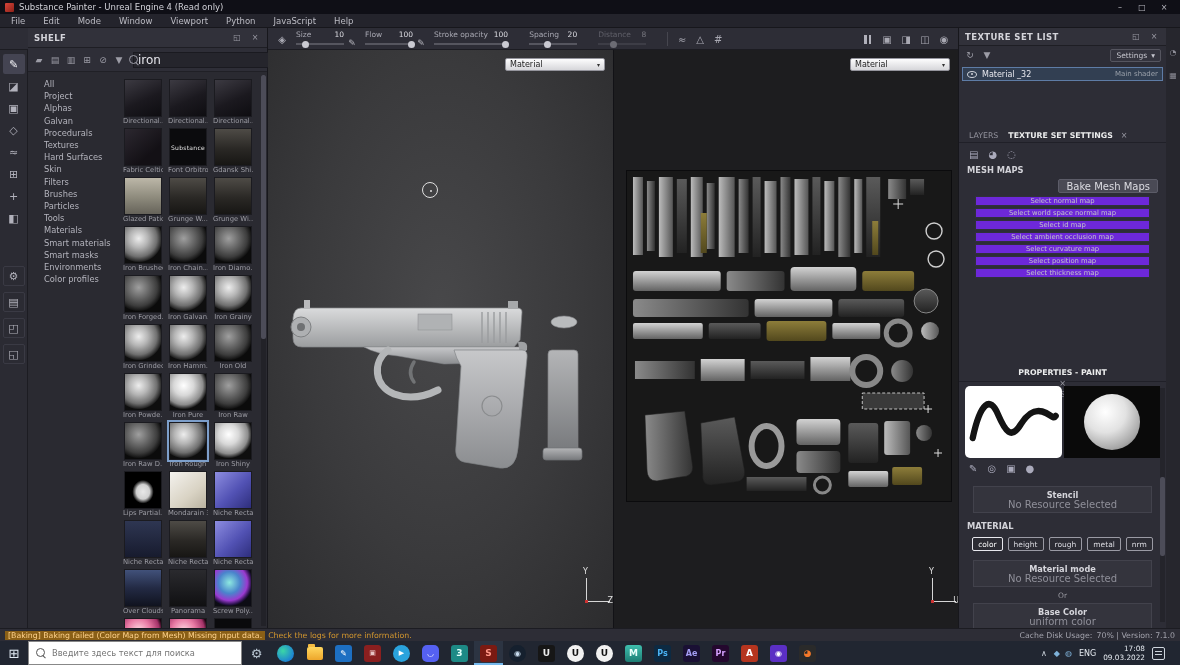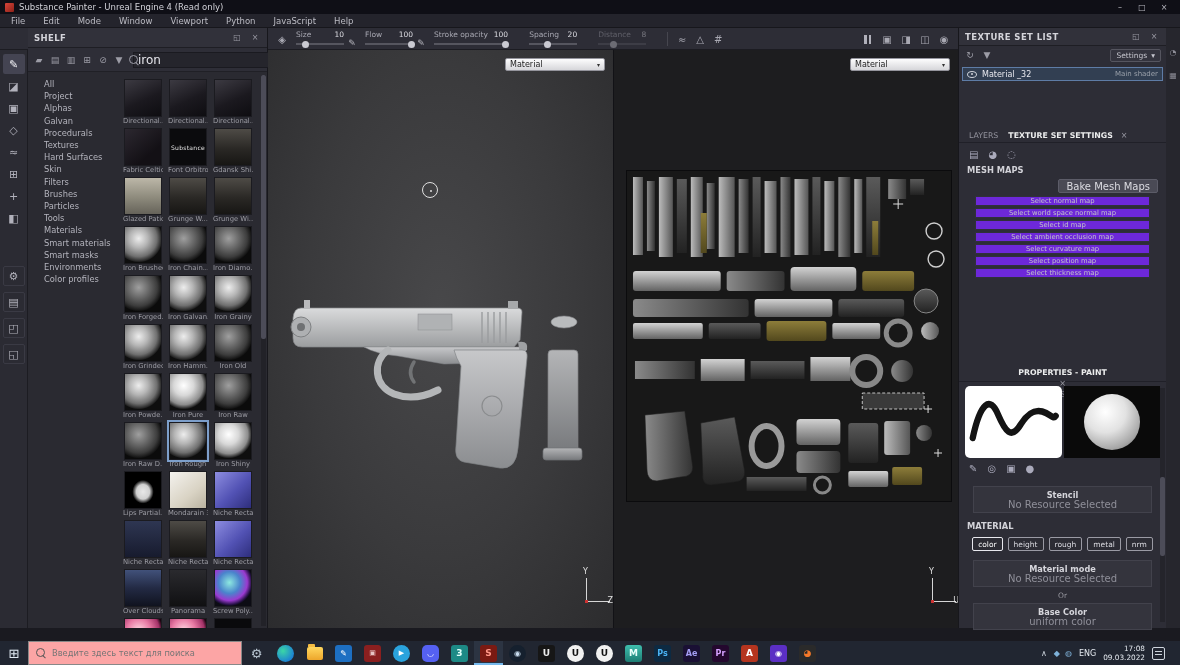--- a/index.html
+++ b/index.html
@@ -141,21 +141,21 @@
 
 
 .statusbar{position:absolute;left:0;right:0;bottom:24px;height:13px;background:#2d2d36;border-top:1px solid #1c1c22;display:flex;align-items:center;padding:0 5px;font-size:7.8px;}
 .warn-hl{background:#8a5f16;color:#ffd28c;padding:0 3px;white-space:nowrap;}
 .warn-rest{color:#d2962e;margin-left:3px;white-space:nowrap;}
 .status-right{margin-left:auto;color:#a2a2ac;display:flex;gap:4px;}
 
 
 .taskbar{position:absolute;left:0;right:0;bottom:0;height:24px;background:#212631;display:flex;align-items:stretch;}
 .start-btn{width:28px;display:flex;align-items:center;justify-content:center;color:#dfe8f2;font-size:13px;}
-.tsearch{width:214px;background:#fca5a5;border:1px solid #888;display:flex;align-items:center;gap:6px;padding:0 7px;}
+.tsearch{width:214px;background:#ffffff;border:1px solid #888;display:flex;align-items:center;gap:6px;padding:0 7px;}
 .tsearch .mag::before{border-color:#555;}
 .tsearch .mag::after{background:#555;}
 .tsearch input{border:none;outline:none;background:transparent;font-size:8.3px;color:#333;width:170px;}
 .tb-apps{display:flex;}
 .tb-cell{width:29px;display:flex;align-items:center;justify-content:center;}
 .tb-cell.open{box-shadow:inset 0 -2px 0 #76b9ed;background:#2c3442;}
 .tb-ic{width:17px;height:17px;border-radius:3px;display:flex;align-items:center;justify-content:center;font-size:9px;font-weight:bold;color:#cfd6de;}
 .ic-gear{font-size:13px;color:#b9c6d2;}
 .ic-edge{background:radial-gradient(circle at 35% 35%,#3bd6a6,#1b7fd4 75%);border-radius:50%;}
 .ic-folder{background:linear-gradient(#ffd75e,#eda62b);border-radius:2px;position:relative;width:16px;height:13px;}
@@ -877,20 +877,28 @@
         <div class="vthumb"></div>
       </div>
   </div>
 
   <div class="edgestrip">
 
   <span class="es-ico">◔</span>
       <span class="es-ico">▦</span>
     </div>
 
+  <div class="statusbar">
+    <span class="warn-hl">[Baking] Baking failed (Color Map from Mesh) Missing input data.</span>
+    <span class="warn-rest">Check the logs for more information.</span>
+    <span class="status-right">
+      <span>Cache Disk Usage:</span>
+      <span>70% | Version: 7.1.0</span>
+    </span>
+  </div>
 
   <div class="taskbar">
     <div class="start-btn">⊞</div>
     <div class="tsearch">
       <span class="mag"></span>
       <input placeholder="Введите здесь текст для поиска" style="">
     </div>
     <div class="tb-apps">
 
         <div class="tb-cell">

